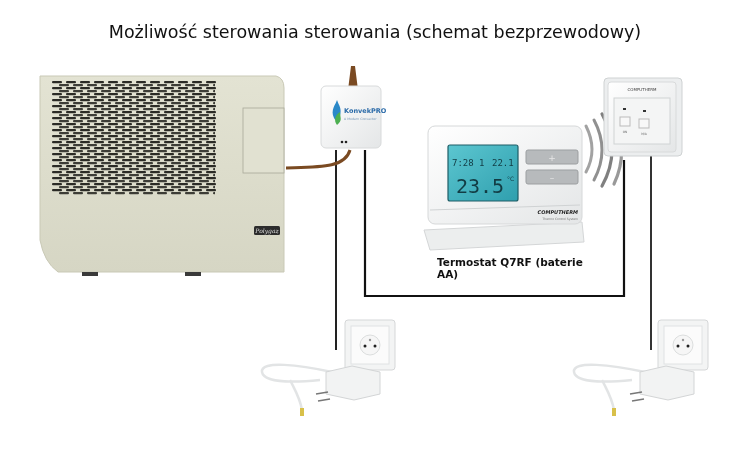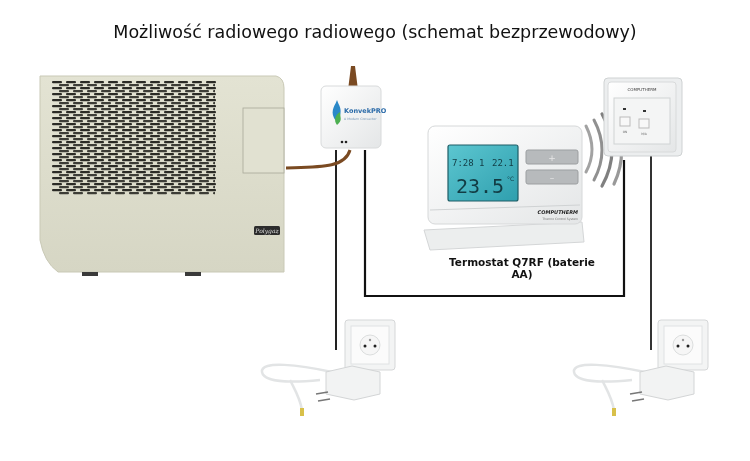--- a/index.html
+++ b/index.html
@@ -1,24 +1,24 @@
 <!DOCTYPE html>
 <html><head>
 <meta charset="utf-8">
 <style>
   html, body { margin: 0; padding: 0; background: #ffffff; }
   body { width: 750px; height: 461px; position: relative; overflow: hidden; font-family: "DejaVu Sans", sans-serif; }
   .title { position: absolute; left: 0; width: 750px; top: 22px; text-align: center; font-size: 17.5px; color: #111; font-family: "DejaVu Sans", sans-serif; }
   svg { position: absolute; left: 0; top: 0; }
-  .caption { position: absolute; left: 437px; top: 256px; width: 170px; text-align: center; font-weight: bold; font-size: 10.5px; color: #111; font-family: "DejaVu Sans", sans-serif; }
+  .caption { position: absolute; left: 437px; top: 256px; width: 170px; text-align: left; font-weight: bold; font-size: 10.5px; color: #111; font-family: "DejaVu Sans", sans-serif; }
 </style>
 </head>
 <body>
 
-<div class="title">Możliwość radiowego radiowego (schemat bezprzewodowy)</div>
+<div class="title">Możliwość sterowania sterowania (schemat bezprzewodowy)</div>
 
 <svg width="750" height="461" viewBox="0 0 750 461">
   <defs>
     <linearGradient id="heaterGrad" x1="0" x2="0" y1="0" y2="1">
       <stop offset="0" stop-color="#e3e3d3"></stop>
       <stop offset="1" stop-color="#d6d6c4"></stop>
     </linearGradient>
     <linearGradient id="lcdGrad" x1="0" x2="1" y1="0" y2="1">
       <stop offset="0" stop-color="#5cc6d0"></stop>
       <stop offset="1" stop-color="#2f9fae"></stop>

